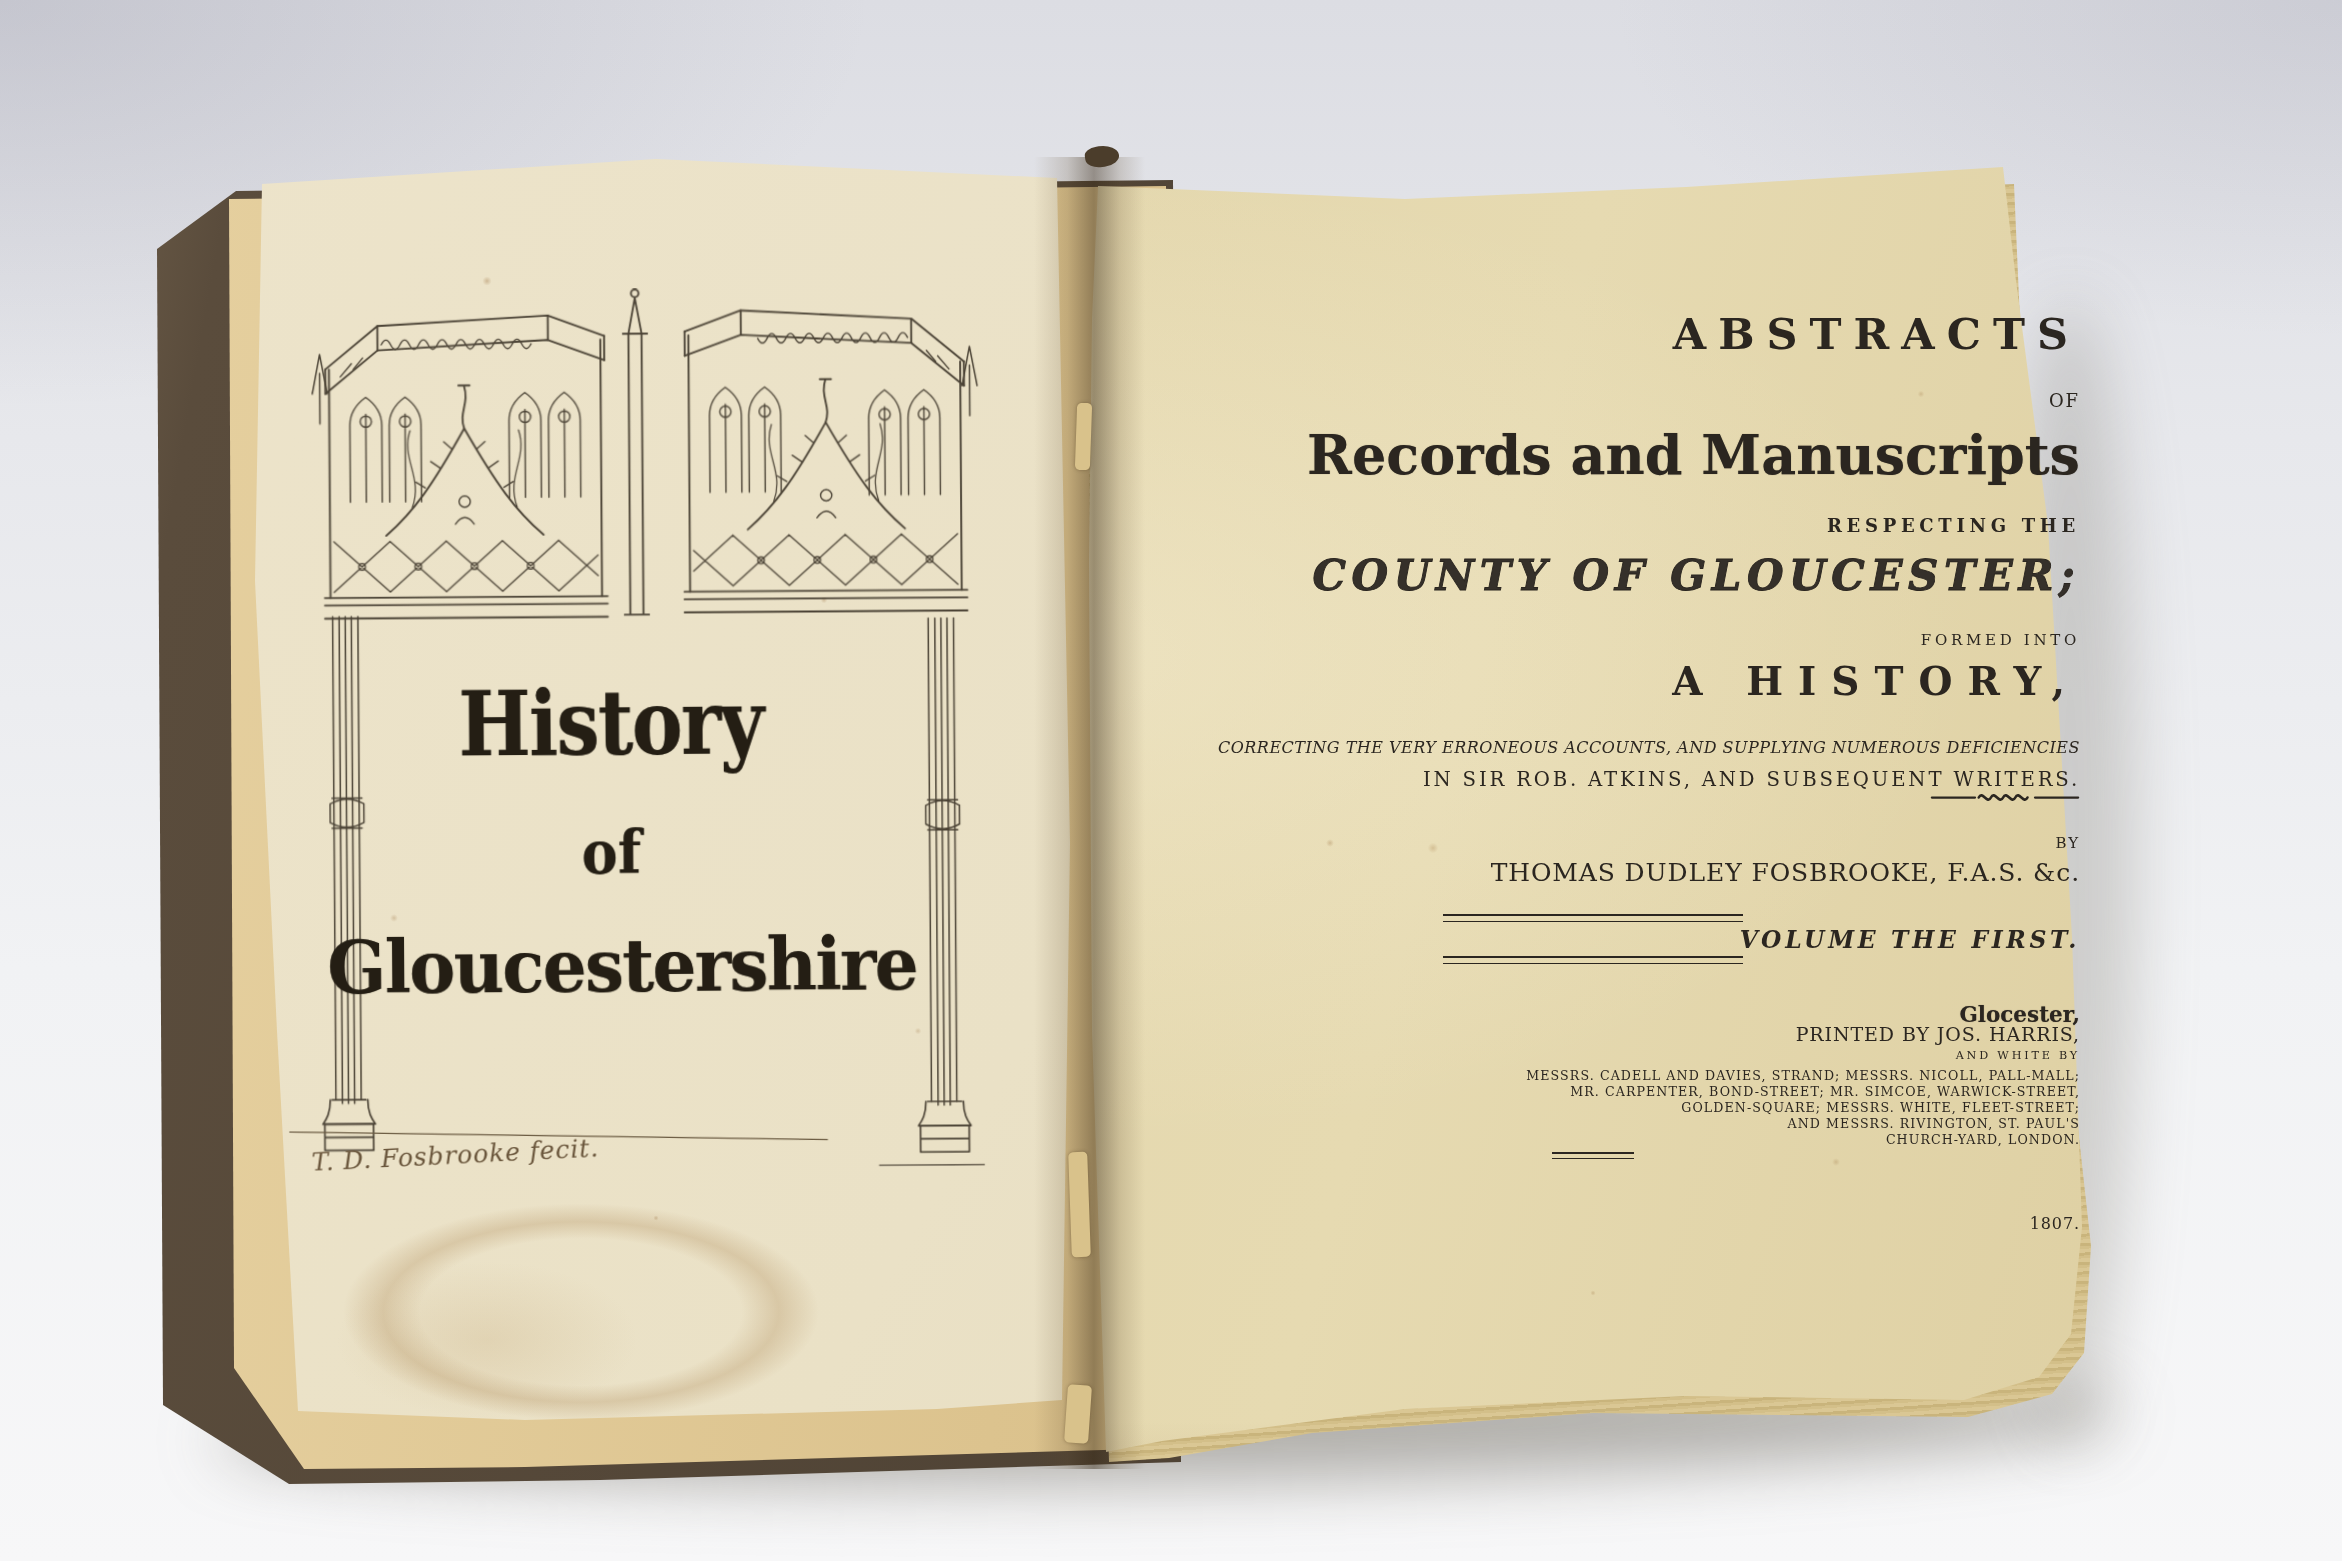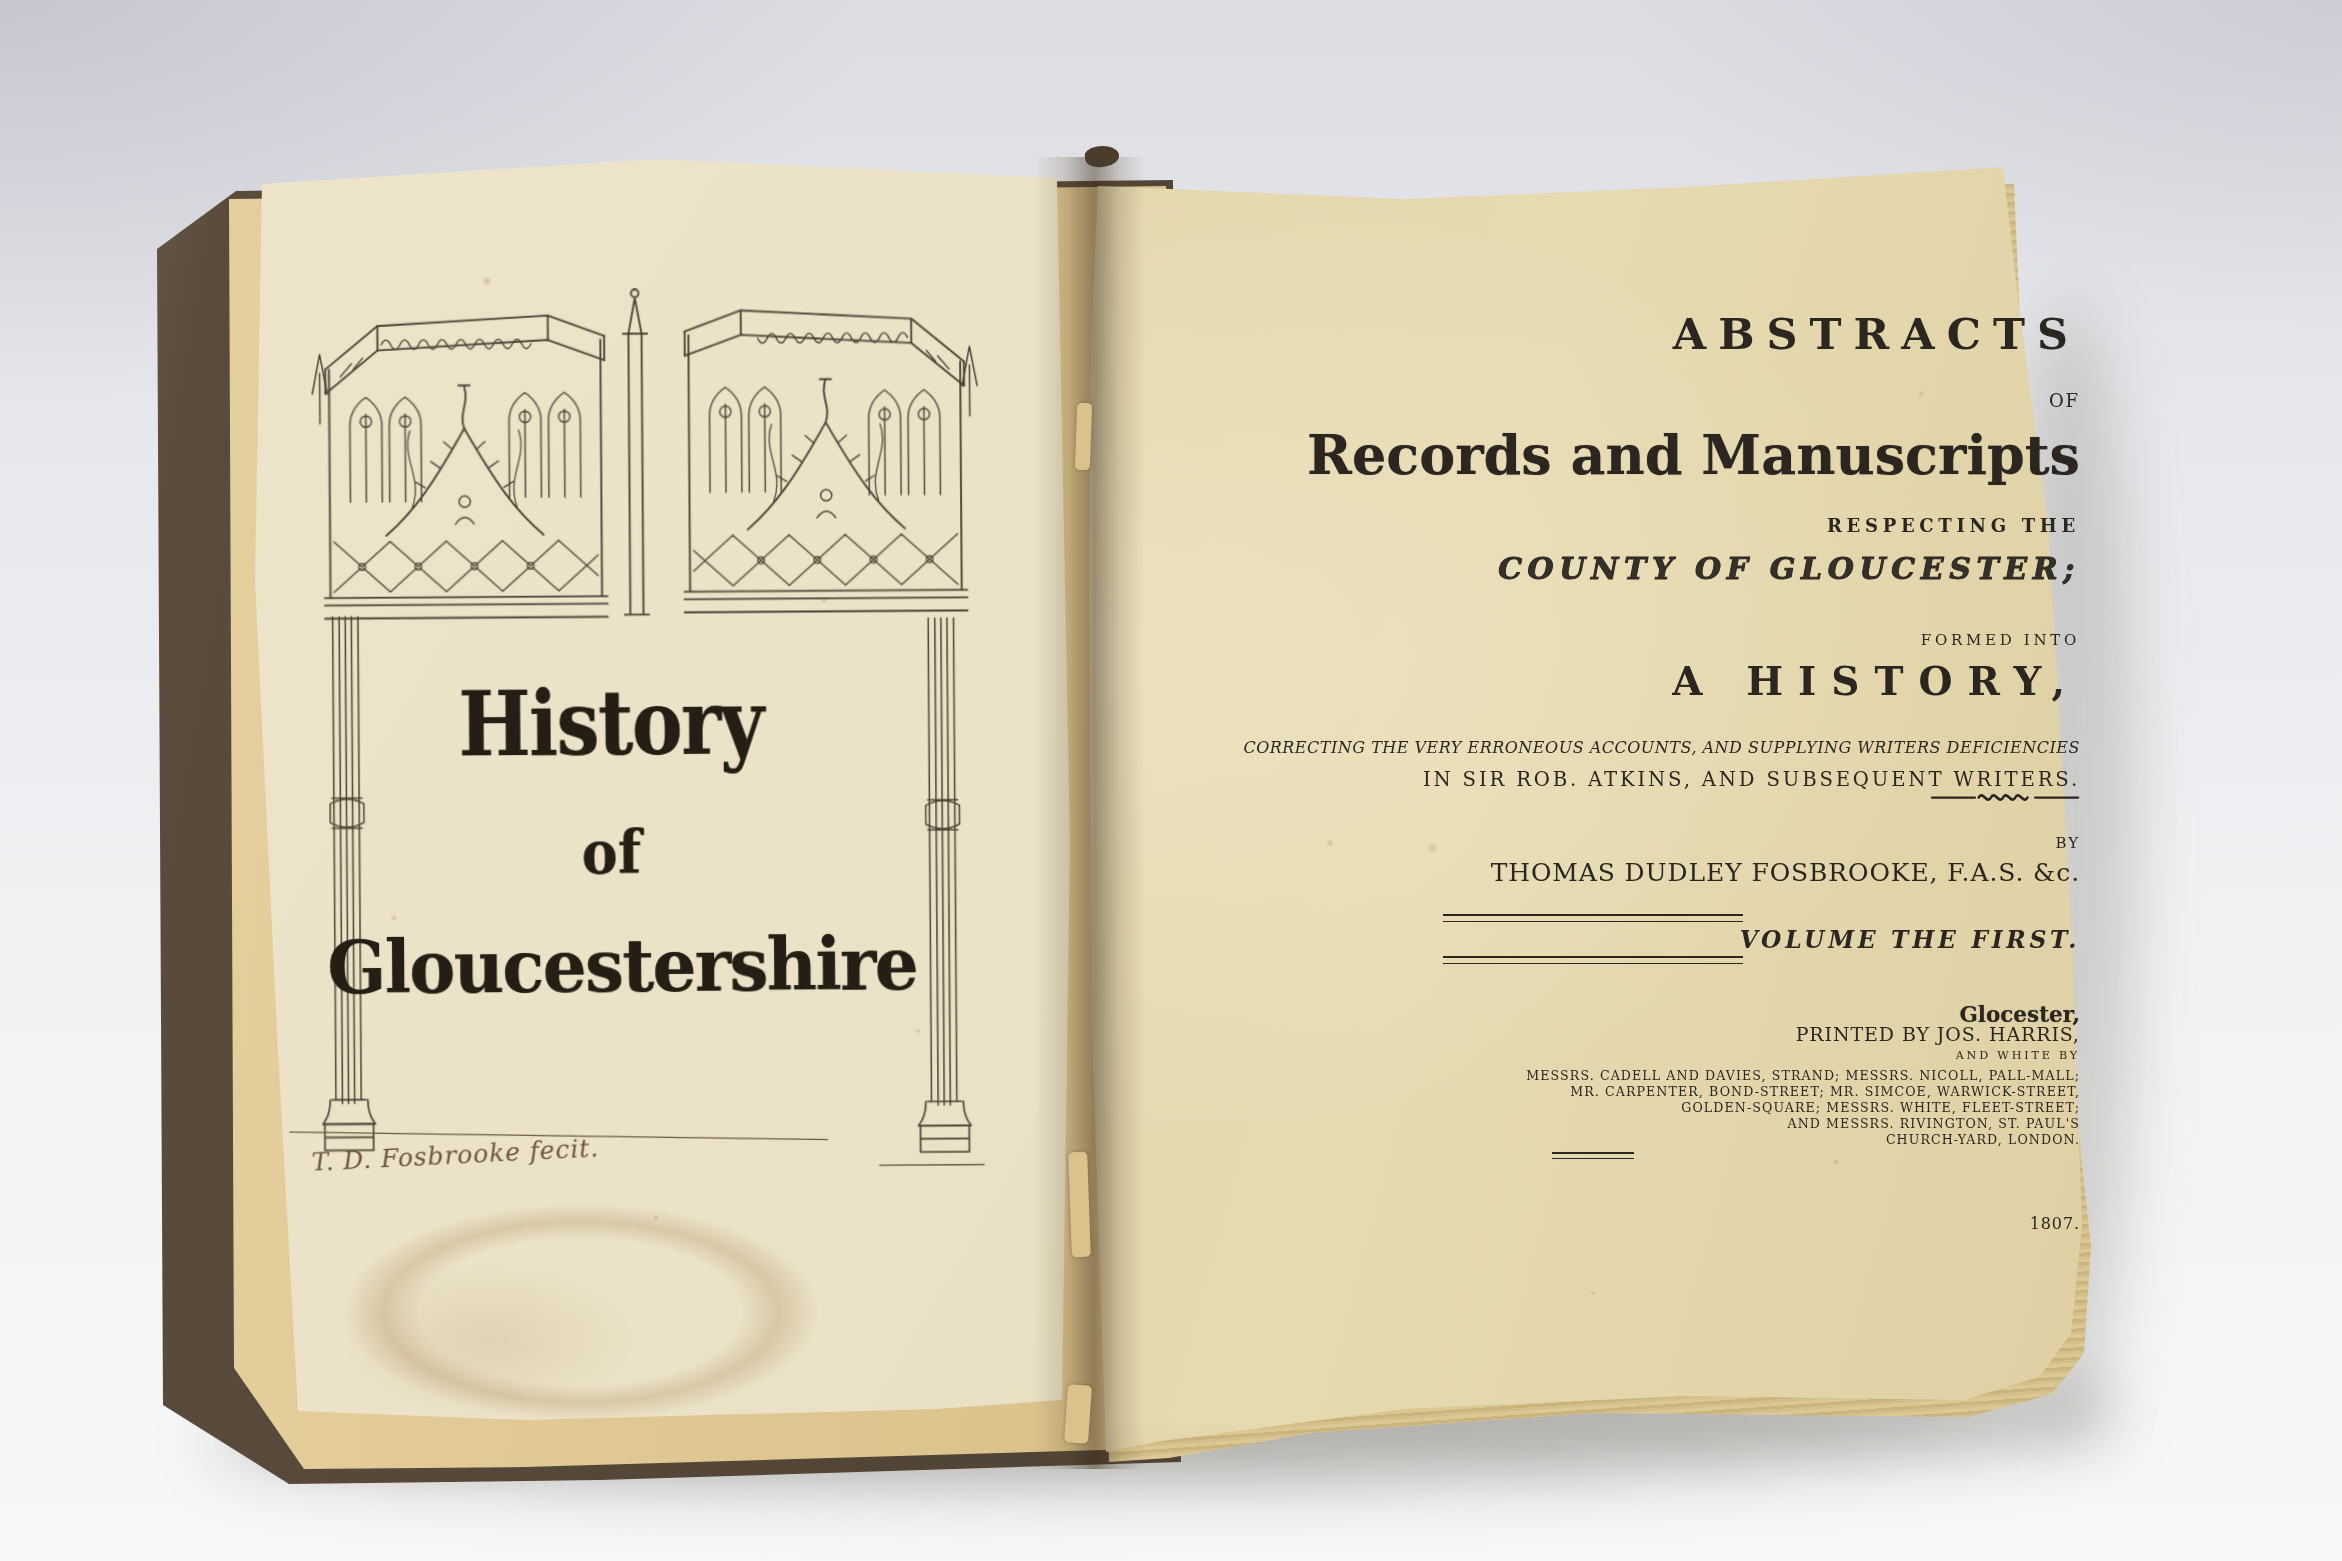--- a/index.html
+++ b/index.html
@@ -65,21 +65,21 @@
   .lt-glos{top:761px;font-size:73px;transform:scaleX(.95);letter-spacing:-1.9px;}
   .signature{position:absolute;left:54px;top:978px;font-style:italic;font-size:25px;color:#6a563c;
     transform:rotate(-2.5deg);letter-spacing:0.9px;white-space:nowrap;}
   
   .right-content{position:absolute;left:1106px;top:178px;width:974px;height:1312px;color:#2b2620;}
   .rp{position:absolute;left:0;right:0;text-align:right;white-space:nowrap;}
   .rp-title{top:131px;font-size:43px;font-weight:bold;letter-spacing:12px;}
   .rp-of{top:212px;font-size:18px;letter-spacing:1.9px;}
   .rp-records{top:245px;font-size:54px;font-weight:bold;text-shadow:0 0 0.9px rgba(30,25,15,.5);}
   .rp-respecting{top:337px;font-size:18px;letter-spacing:4.7px;font-weight:bold;}
-  .rp-county{top:373px;font-size:30px;font-weight:bold;font-style:italic;letter-spacing:5.6px;
+  .rp-county{top:373px;font-size:42px;font-weight:bold;font-style:italic;letter-spacing:5.6px;
     color:#35302a;-webkit-text-stroke:0.9px #2b2620;}
   .rp-formed{top:453px;font-size:15px;letter-spacing:3.7px;}
   .rp-history{top:480px;font-size:39px;font-weight:bold;letter-spacing:15px;}
   .rp-correcting{top:560px;font-size:16px;font-style:italic;letter-spacing:0.5px;}
   .rp-insir{top:590px;font-size:19.7px;letter-spacing:2.8px;}
   .rp-ornament{top:611px;}
   .rp-by{top:656px;font-size:15px;letter-spacing:1.9px;}
   .rp-author{top:680px;font-size:25px;letter-spacing:0.9px;}
   .rule-dbl{position:absolute;left:50%;transform:translateX(-50%);width:300px;height:4.7px;
     border-top:2.8px solid #2b2620;border-bottom:1.9px solid #2b2620;}
@@ -173,21 +173,21 @@
   </div>
 
   <div class="right-content">
     <div class="rp rp-title">ABSTRACTS</div>
     <div class="rp rp-of">OF</div>
     <div class="rp rp-records">Records and Manuscripts</div>
     <div class="rp rp-respecting">RESPECTING THE</div>
     <div class="rp rp-county">COUNTY OF GLOUCESTER;</div>
     <div class="rp rp-formed">FORMED INTO</div>
     <div class="rp rp-history">A HISTORY,</div>
-    <div class="rp rp-correcting">CORRECTING THE VERY ERRONEOUS ACCOUNTS, AND SUPPLYING WRITERS DEFICIENCIES</div>
+    <div class="rp rp-correcting">CORRECTING THE VERY ERRONEOUS ACCOUNTS, AND SUPPLYING NUMEROUS DEFICIENCIES</div>
     <div class="rp rp-insir">IN SIR ROB. ATKINS, AND SUBSEQUENT WRITERS.</div>
     <div class="rp rp-ornament">
       <svg width="150" height="17" viewBox="0 0 160 18" xmlns="http://www.w3.org/2000/svg">
         <g stroke="#2b2620" fill="none" stroke-width="2.4" stroke-linecap="round">
           <path d="M2,9 H48"></path>
           <path d="M52,9 c4,-8 9,8 13,0 c4,-8 9,8 13,0 c4,-8 9,8 13,0 c4,-8 9,8 13,0" stroke-width="2.8"></path>
           <path d="M112,9 H158"></path>
         </g>
       </svg>
     </div>

